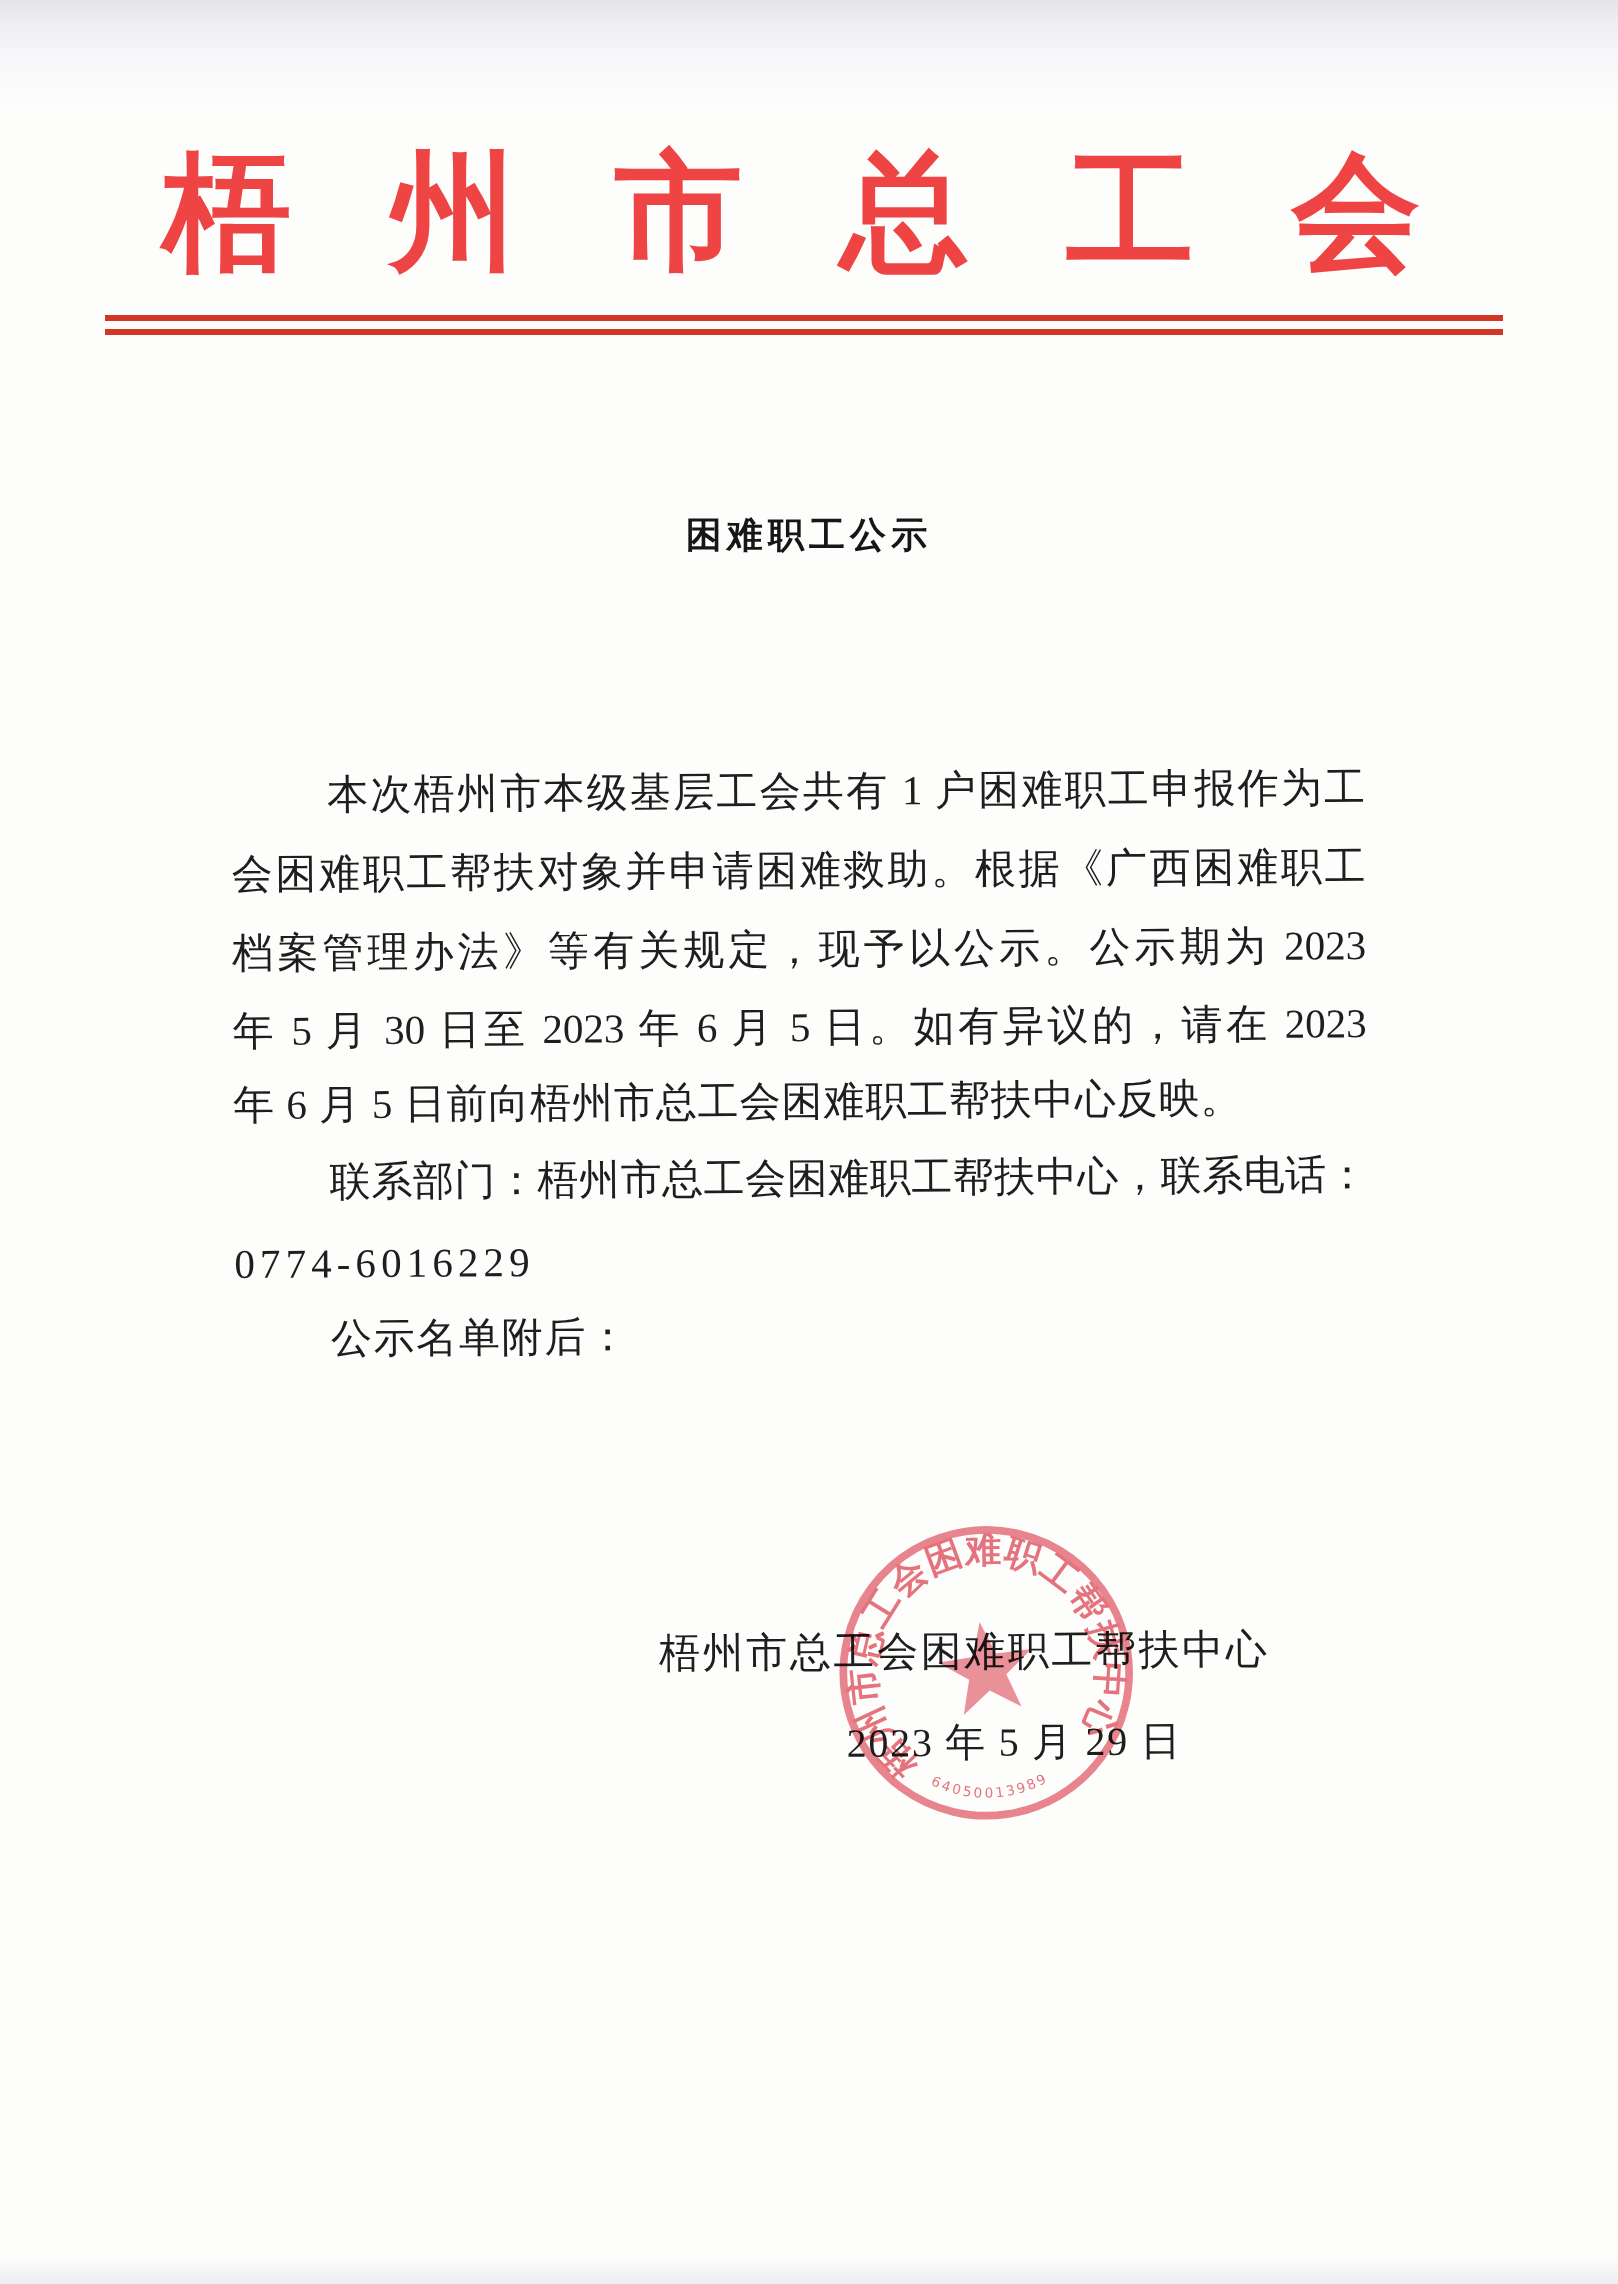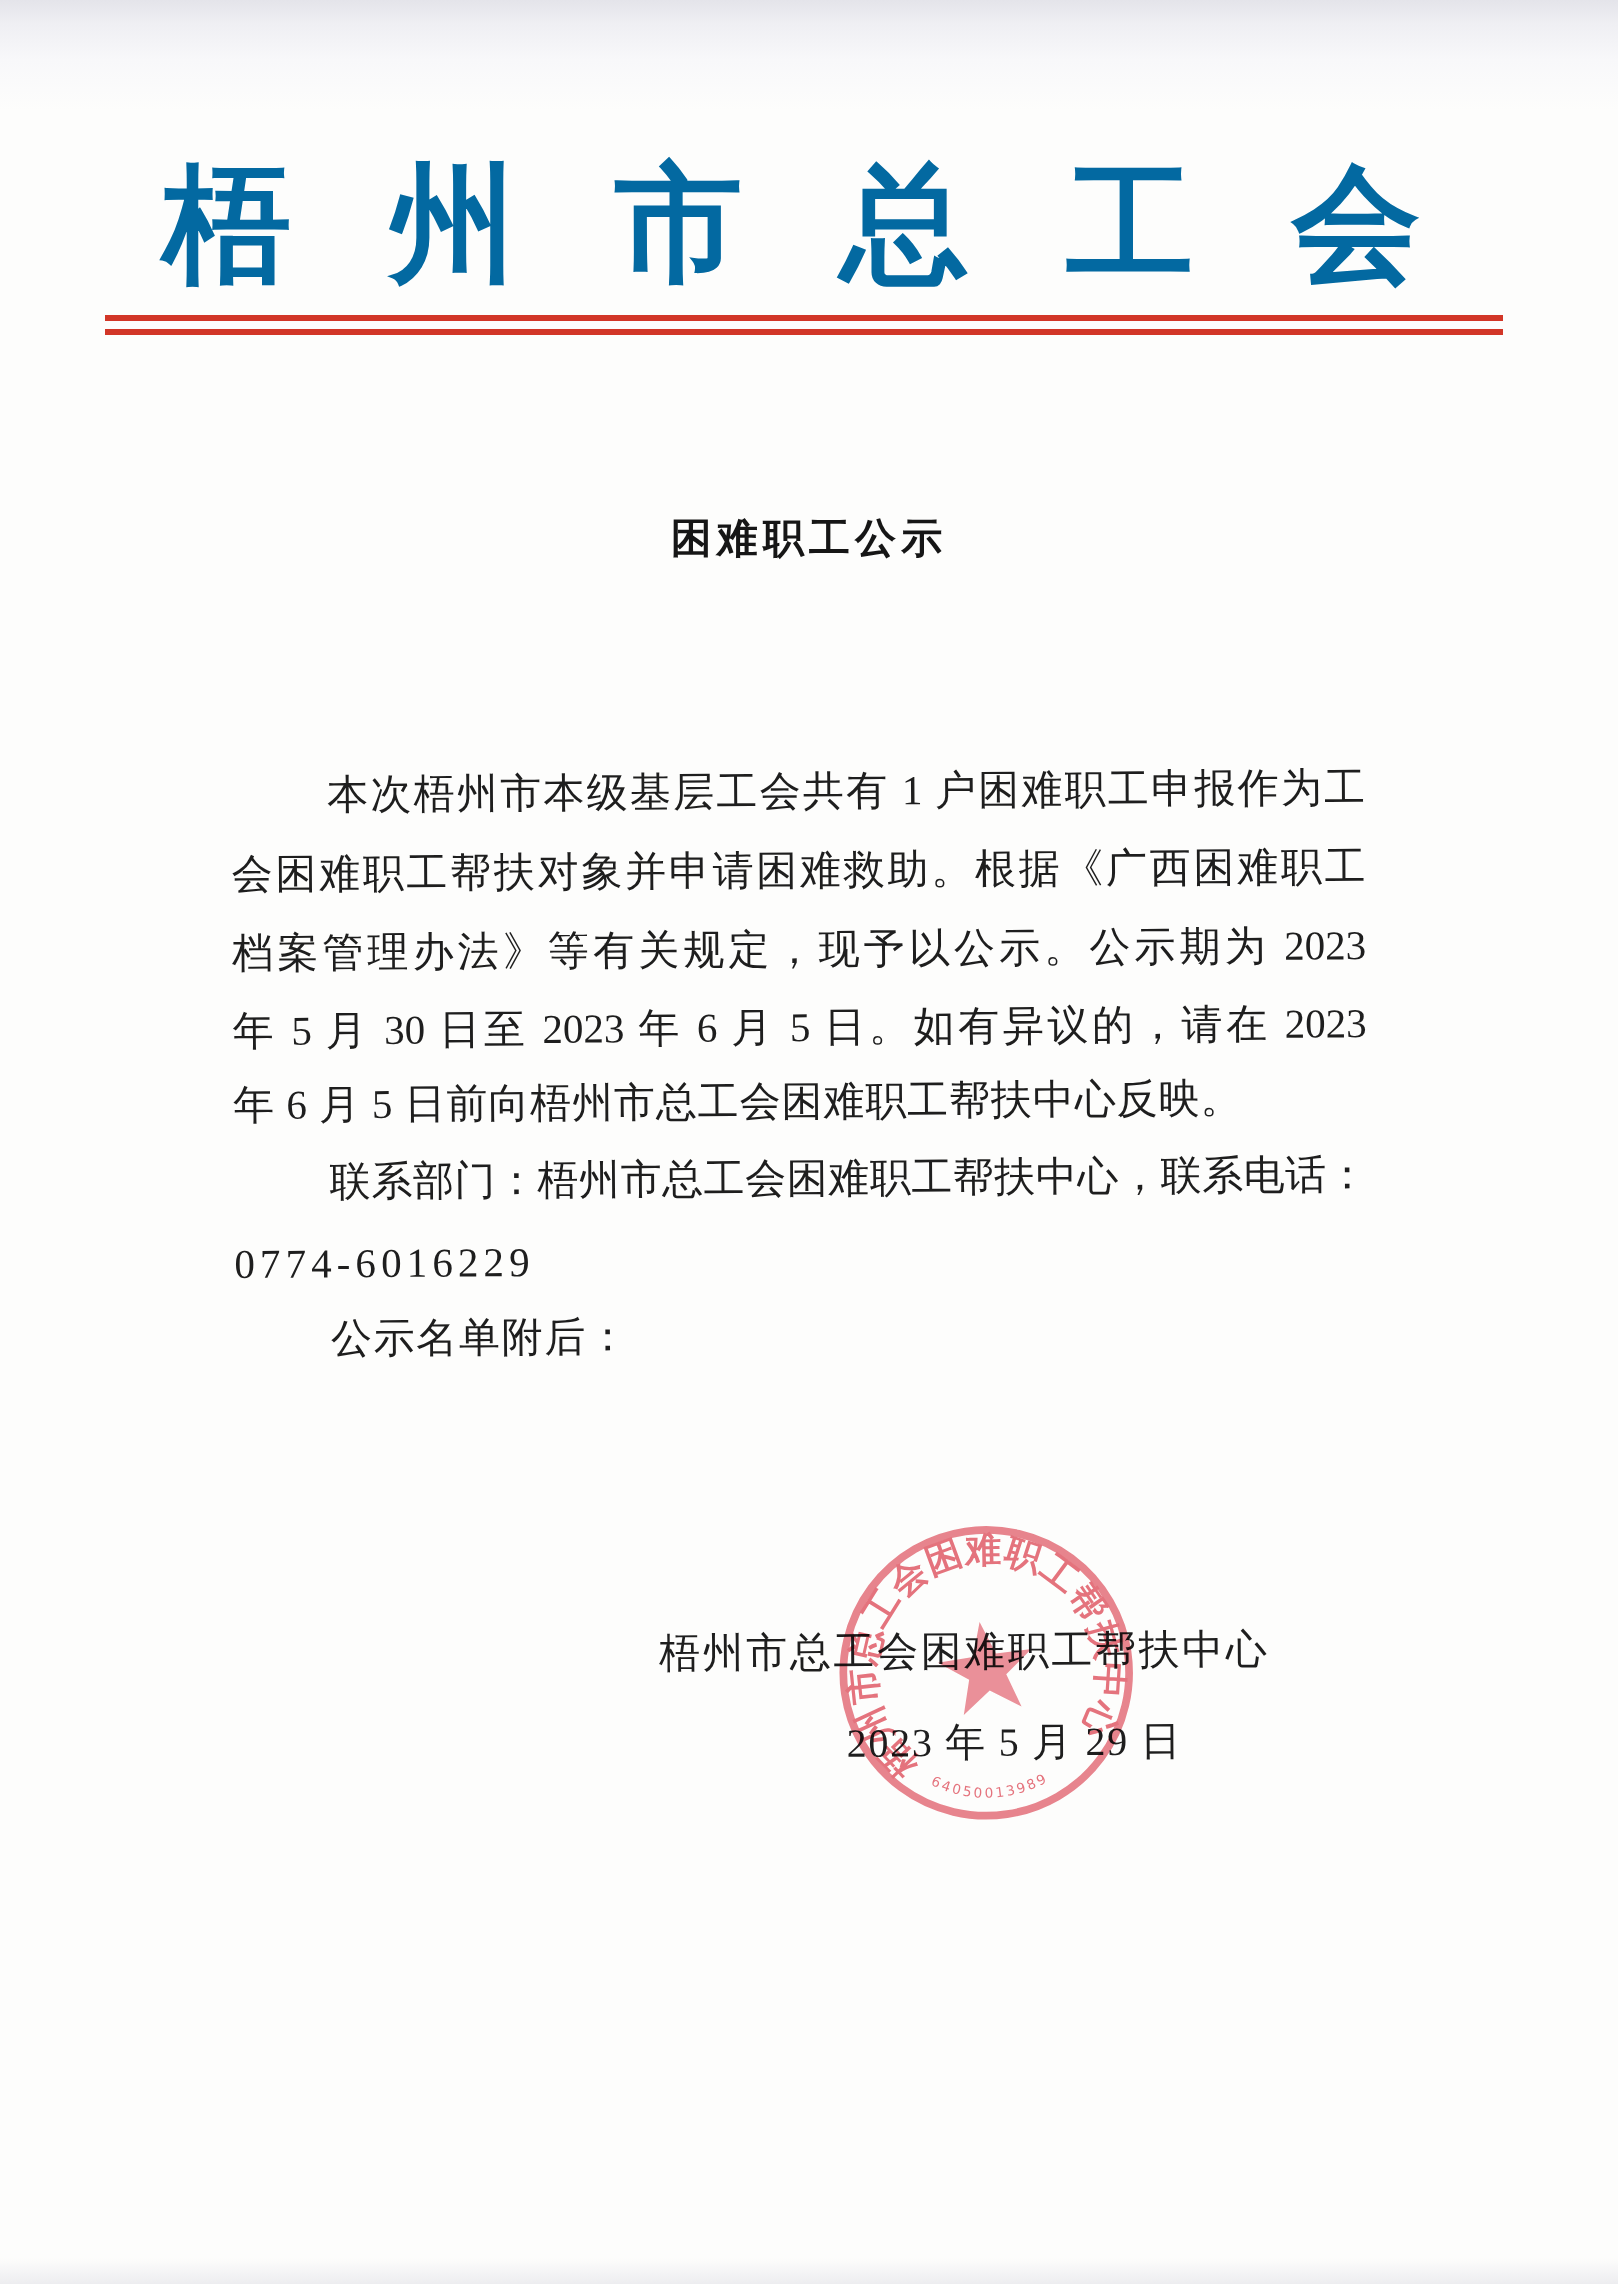--- a/index.html
+++ b/index.html
@@ -15,35 +15,35 @@
     pointer-events:none;
   }
   .scan-bottom{
     position:absolute;left:0;bottom:0;width:1618px;height:26px;
     background:linear-gradient(0deg,#ededf0 0px,rgba(253,253,252,0) 26px);
     pointer-events:none;
   }
 
   
   .org-head{
-    position:absolute;left:163px;top:160px;width:1257px;height:137px;
+    position:absolute;left:163px;top:148px;width:1257px;height:137px;
     font-size:128px;line-height:130px;font-weight:bold;
-    color:#0369a1;
+    color:#ef4444;
     text-align:justify;text-align-last:justify;
     white-space:nowrap;
   }
   .rule{position:absolute;left:105px;width:1398px;height:6px;background:#d23627;}
   .rule.r1{top:315px;}
   .rule.r2{top:329px;}
 
   
   .doc-title{
     position:absolute;left:22px;top:511px;width:1574px;
     text-align:center;
-    font-size:41px;font-weight:bold;color:#161616;
+    font-size:36px;font-weight:bold;color:#161616;
     letter-spacing:5.1px;margin:0;
   }
 
   
   .content{position:absolute;left:0;top:0;width:1618px;height:2284px;
     transform:rotate(-0.4deg);transform-origin:813px 1069px;}
   .bline{
     position:absolute;left:233px;width:1134px;
     font-size:41px;line-height:46px;color:#1e1e1e;
   }

